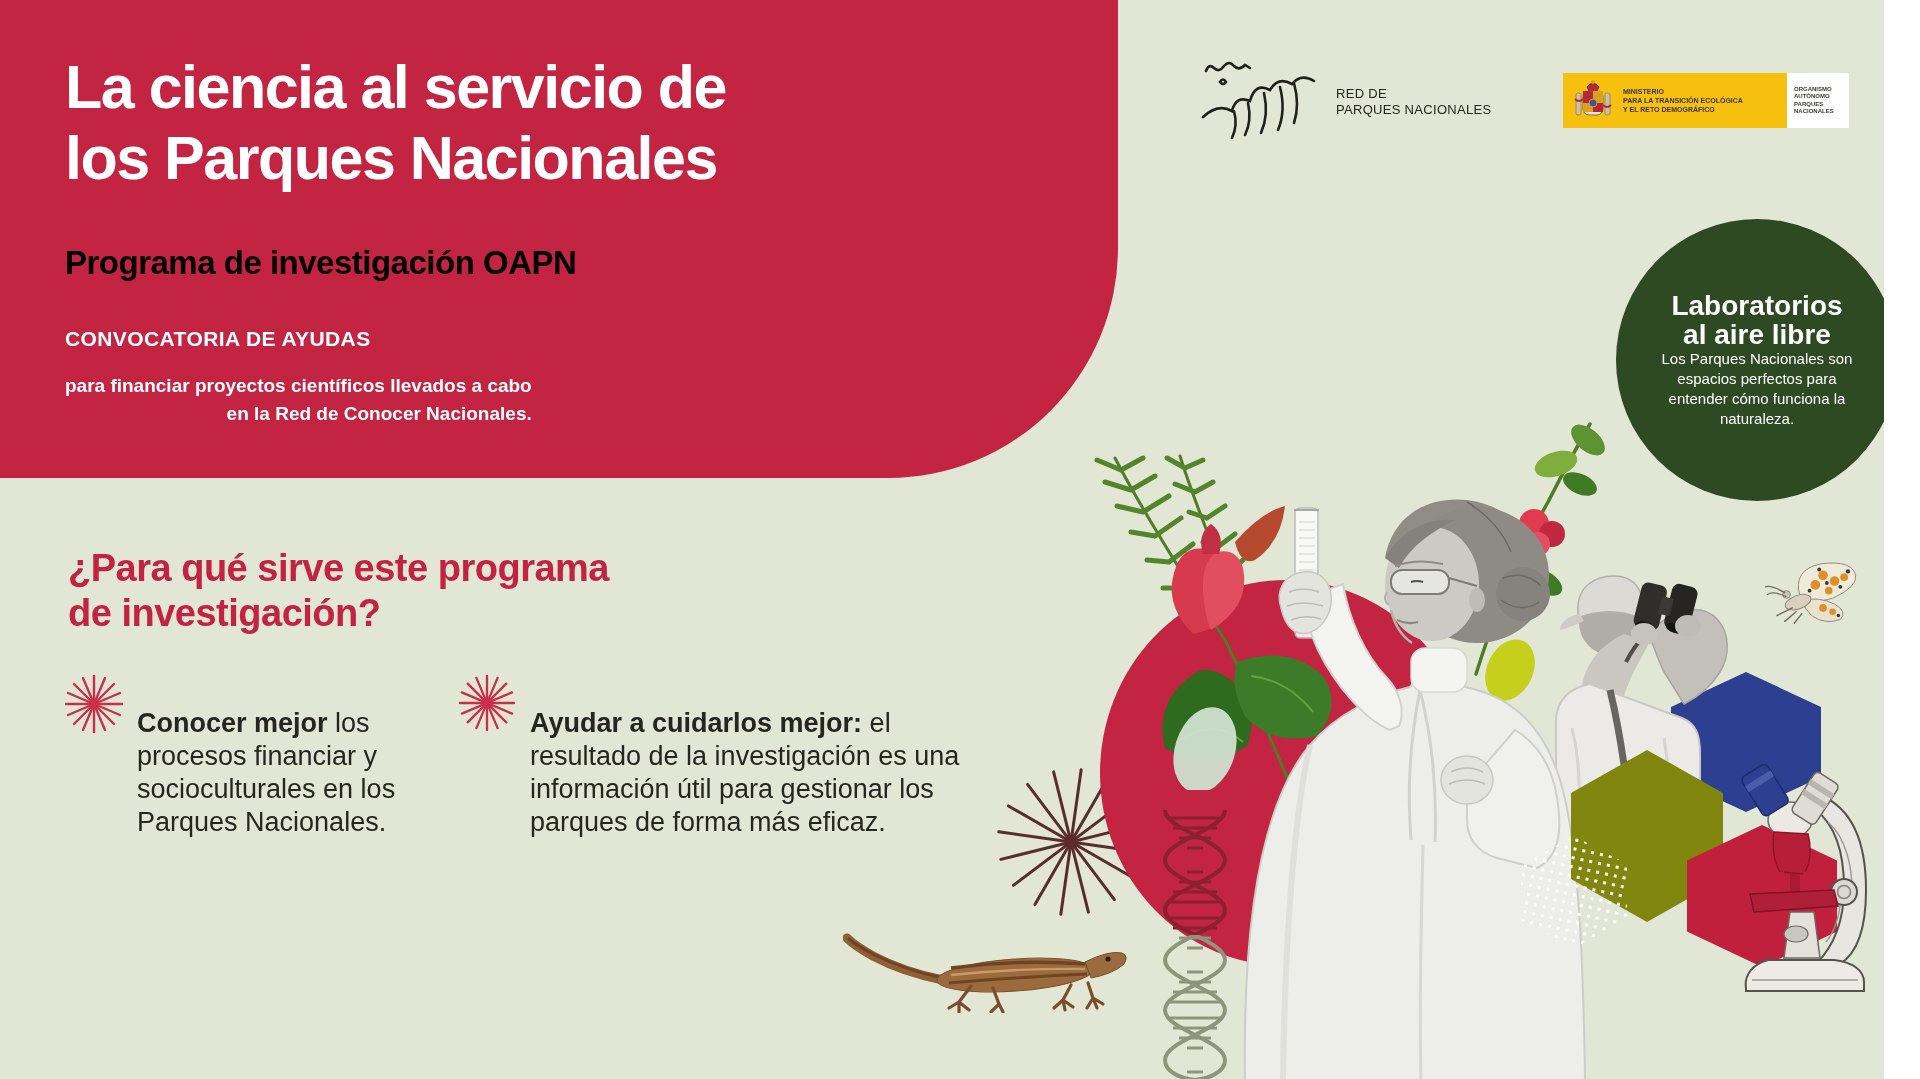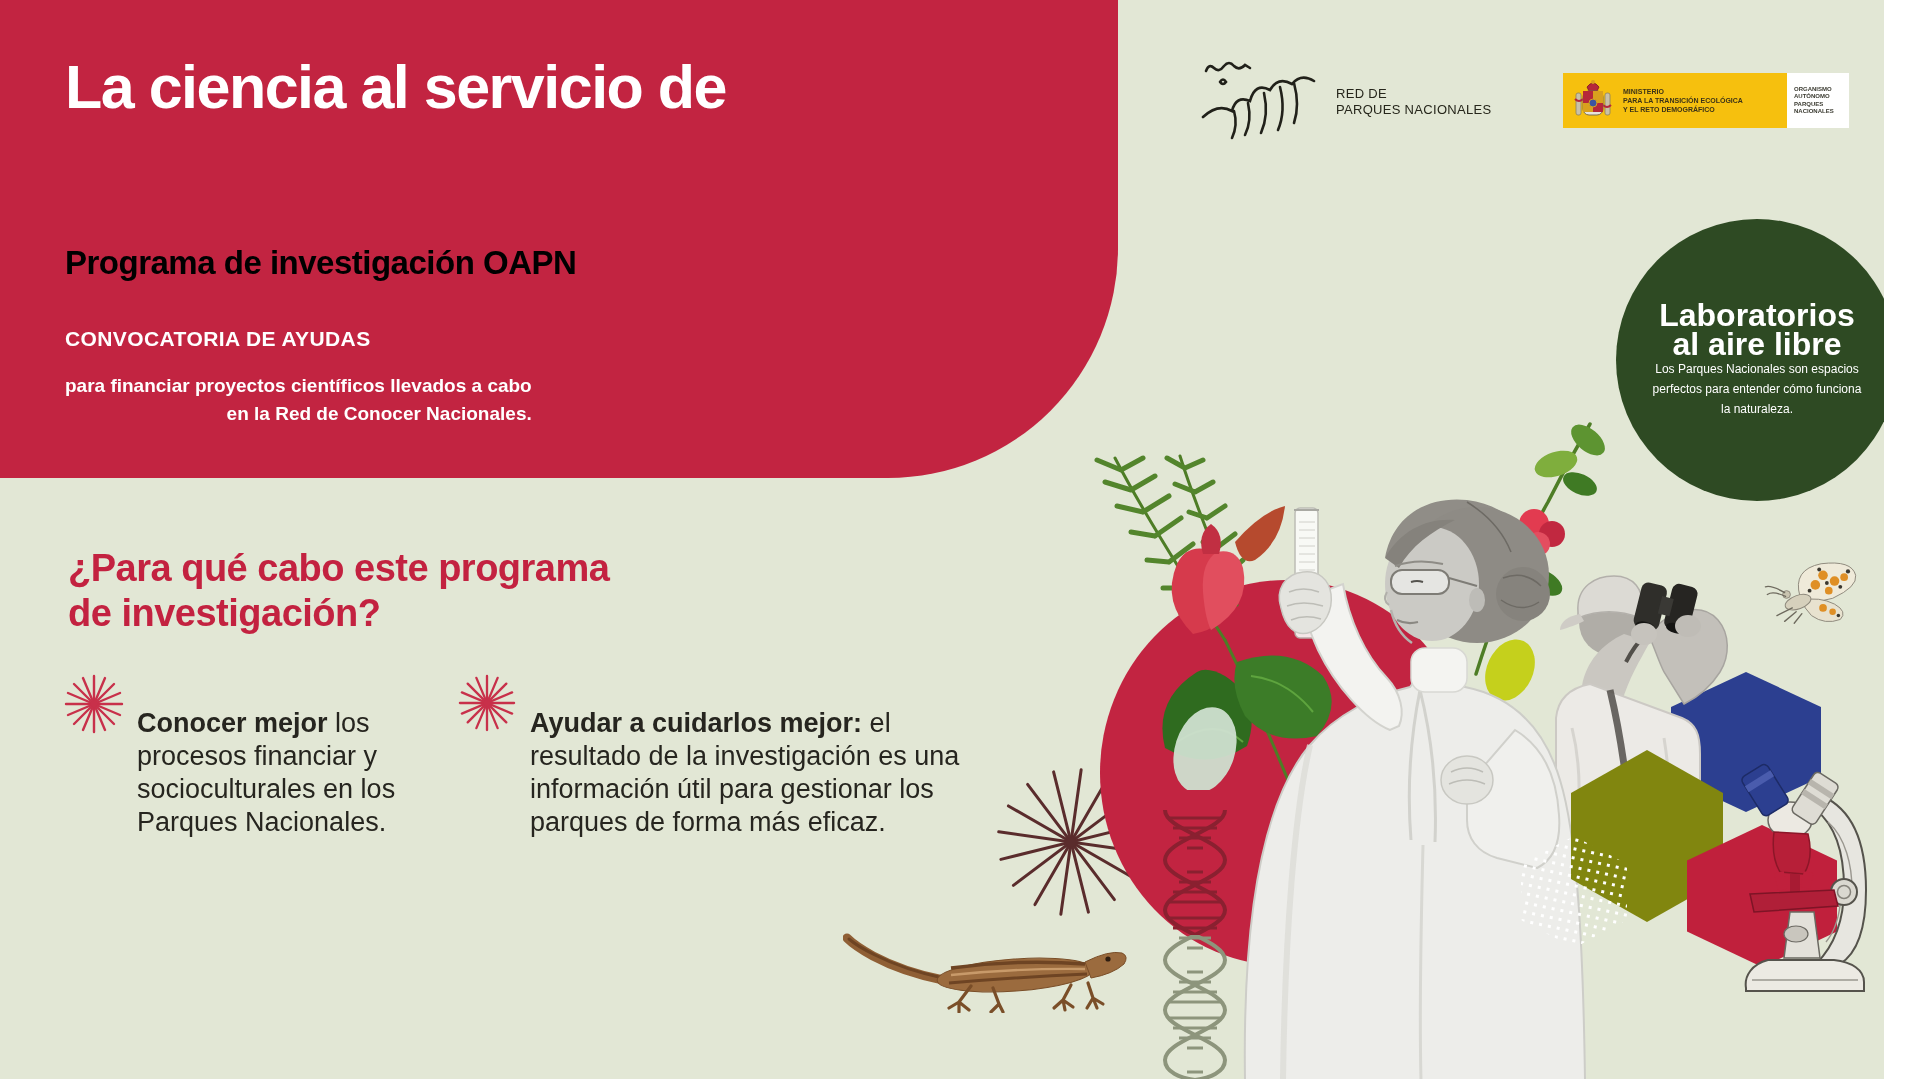--- a/index.html
+++ b/index.html
@@ -27,22 +27,22 @@
   .ministry svg{margin-left:10px;flex:none;}
   .ministry-text{margin-left:10px;color:#3c3318;font-size:7px;line-height:9px;font-weight:700;}
   .agency{position:absolute;left:1787px;top:73px;width:62px;height:55px;background:#ffffff;
         display:flex;flex-direction:column;justify-content:center;padding-left:7px;
         box-sizing:border-box;color:#3a3a30;font-size:6px;line-height:7.5px;font-weight:700;z-index:1;}
 
   
   .lab-circle{position:absolute;left:1616px;top:219px;width:282px;height:282px;background:#2e4a23;
         border-radius:50%;color:#ffffff;text-align:center;z-index:1;
         display:flex;flex-direction:column;justify-content:center;box-sizing:border-box;padding:0 32px;}
-  .lab-title{font-weight:700;font-size:32px;line-height:29px;}
-  .lab-body{font-size:12px;line-height:20px;}
+  .lab-title{font-weight:700;font-size:28px;line-height:29px;}
+  .lab-body{font-size:15px;line-height:20px;}
 
   
   .question{position:absolute;left:68px;top:546px;color:#c32240;font-weight:700;
         font-size:38px;line-height:45px;letter-spacing:-0.5px;z-index:1;}
   .bullet-star{position:absolute;z-index:1;}
   .bullet-text{position:absolute;color:#26251f;font-size:27px;line-height:33px;z-index:1;}
   .bullet-text b{font-weight:700;}
   #bullet1{left:137px;top:680px;width:330px;}
   #bullet2{left:530px;top:680px;width:470px;}
 
@@ -52,20 +52,21 @@
         background:#c22441;z-index:2;}
 </style>
 </head>
 <body>
 
 <div id="stage">
 
   <div class="hero">
     <div class="hero-title">
       <div>La ciencia al servicio de</div>
+      <div>los Parques Nacionales</div>
     </div>
     <div class="hero-sub">Programa de investigación OAPN</div>
     <div class="hero-kicker">CONVOCATORIA DE AYUDAS</div>
     <div class="hero-body">
       <div>para financiar proyectos científicos llevados a cabo</div>
       <div>en la Red de Conocer Nacionales.</div>
     </div>
   </div>
 
   <svg class="logo-scribble" viewBox="0 0 140 85">
@@ -114,21 +115,21 @@
 
   <div class="lab-circle">
     <div class="lab-title">
       <div>Laboratorios</div>
       <div>al aire libre</div>
     </div>
     <div class="lab-body">Los Parques Nacionales son espacios perfectos para entender cómo funciona la naturaleza.</div>
   </div>
 
   <div class="question">
-    <div>¿Para qué cabo este programa</div>
+    <div>¿Para qué sirve este programa</div>
     <div>de investigación?</div>
   </div>
 
   <svg class="bullet-star" style="left:64px;top:674px;" width="60" height="60" viewBox="0 0 60 60">
     <g stroke="#c8304a" stroke-width="2.4" stroke-linecap="round">
       <line x1="30" y1="2" x2="30" y2="58"></line>
         <line x1="2" y1="30" x2="58" y2="30"></line>
       <line x1="10" y1="10" x2="50" y2="50"></line>
         <line x1="50" y1="10" x2="10" y2="50"></line>
       <line x1="19" y1="4" x2="41" y2="56"></line>

